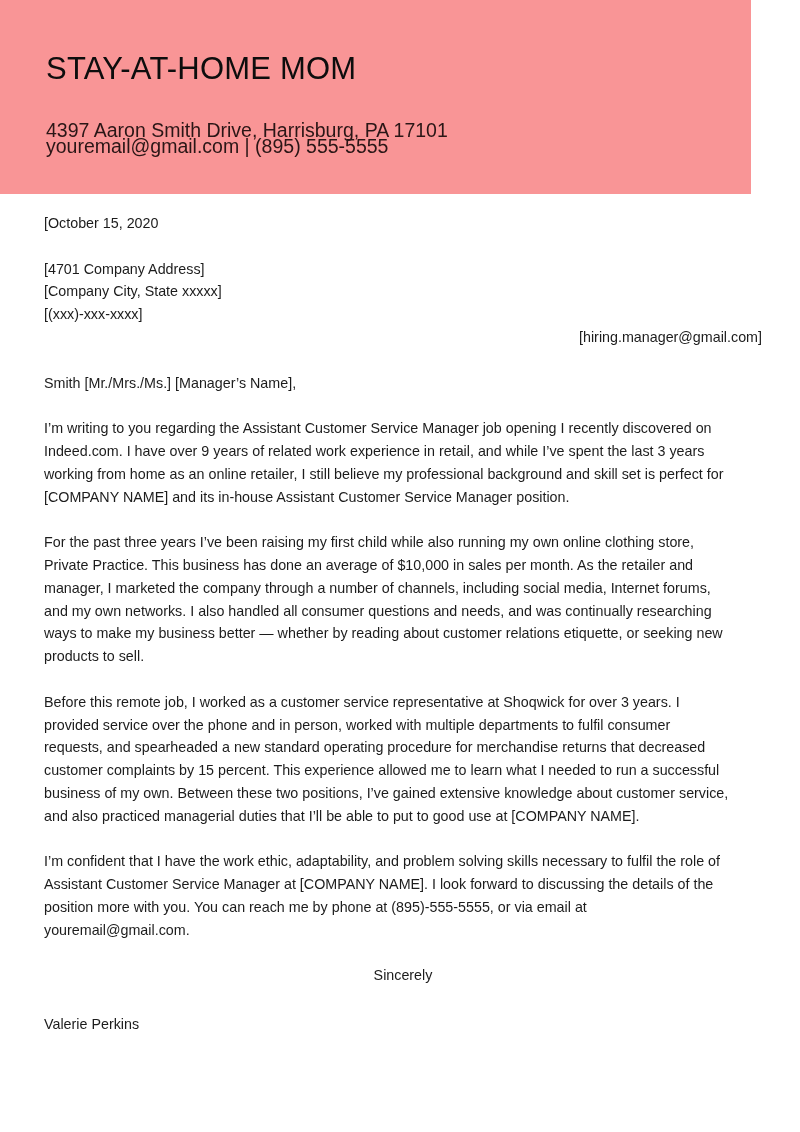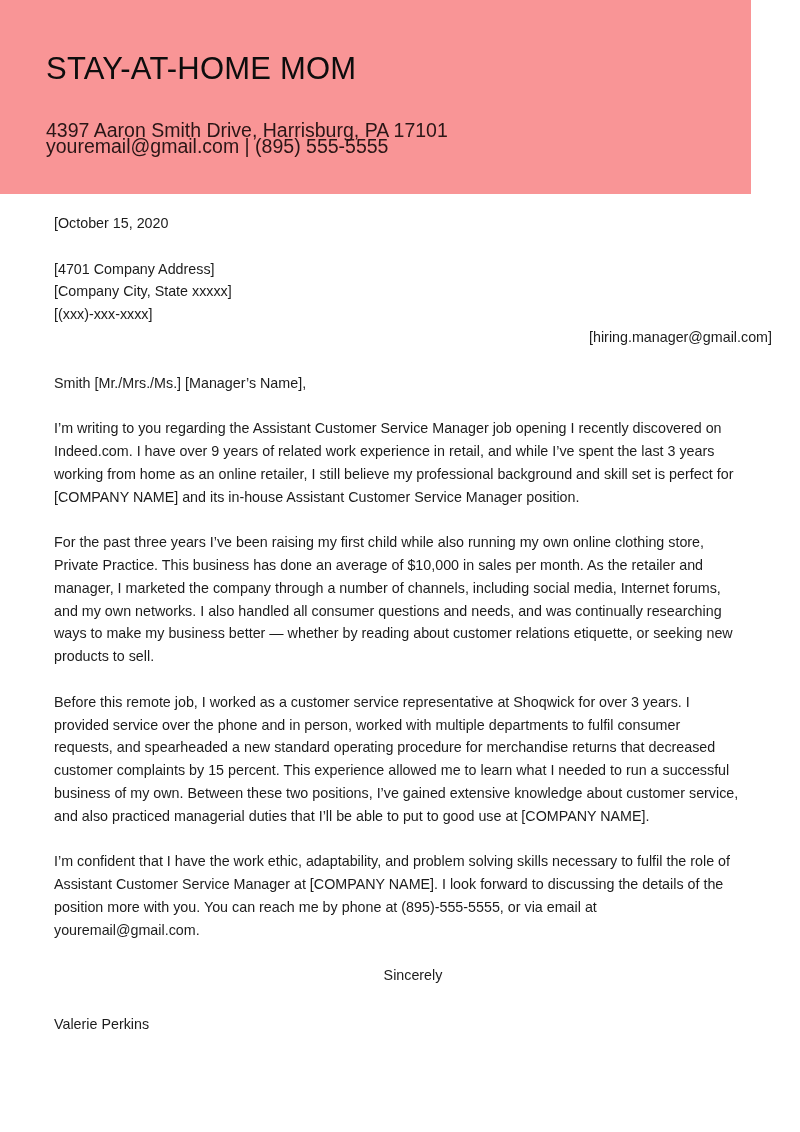--- a/index.html
+++ b/index.html
@@ -41,21 +41,21 @@
       line-height: 26px;
       color: #2a1616;
       white-space: nowrap;
       font-family: "Liberation Sans", sans-serif;
     }
     .header .line1 { top: 90px; margin-top: 43px; }
     .header .line2 { top: 117px; }
 
     .body {
       position: absolute;
-      left: 54px;
+      left: 44px;
       top: 212px;
       width: 718px;
       font-size: 14.3px;
       line-height: 22.8px;
       color: #1c1c1c;
       font-family: "Liberation Sans", sans-serif;
     }
     .body p {
       margin: 0 0 22.8px 0;
     }

